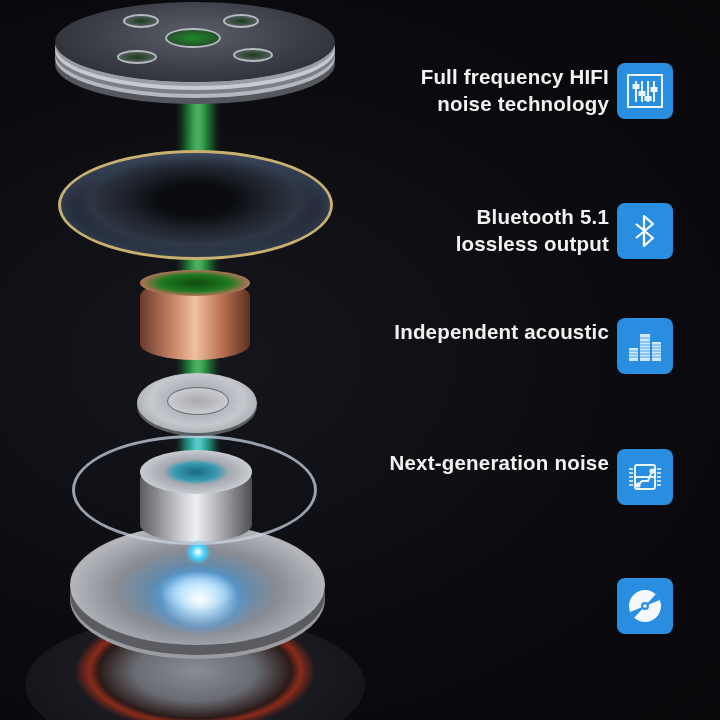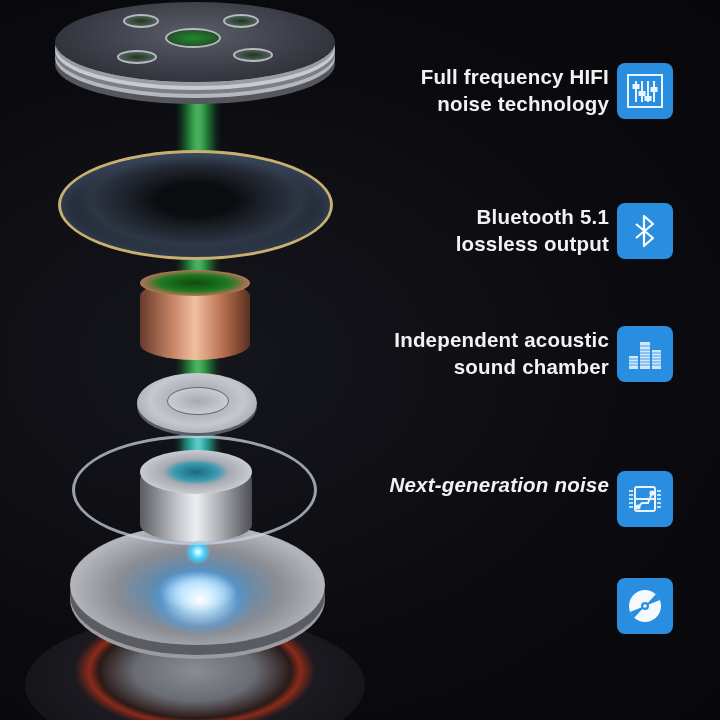--- a/index.html
+++ b/index.html
@@ -153,44 +153,43 @@
         <span>Bluetooth 5.1</span>
         <span>lossless output</span>
       </div>
       <div class="icon-tile">
         <svg viewBox="0 0 40 40" fill="none" stroke="#ffffff" stroke-width="2.2" stroke-linejoin="round">
           <polyline points="11,13 28,27 19,35 19,5 28,13 11,27"></polyline>
         </svg>
       </div>
     </div>
 
-    <div class="feature" style="top:326px;">
+    <div class="feature" style="top:318px;">
       <div class="feature-text">
         <span>Independent acoustic</span>
-        <span>sound chamber</span>
       </div>
       <div class="icon-tile">
         <svg viewBox="0 0 40 40">
           <rect x="4" y="22" width="9" height="13" fill="#cfe8ff"></rect>
           <rect x="15" y="8" width="10" height="27" fill="#cfe8ff"></rect>
           <rect x="27" y="16" width="9" height="19" fill="#cfe8ff"></rect>
           <g stroke="#2a8ee0" stroke-width="0.8">
             <line x1="4" y1="25" x2="36" y2="25"></line>
               <line x1="4" y1="28" x2="36" y2="28"></line>
             <line x1="4" y1="31" x2="36" y2="31"></line>
               <line x1="15" y1="12" x2="36" y2="12"></line>
             <line x1="15" y1="16" x2="25" y2="16"></line>
               <line x1="15" y1="19" x2="36" y2="19"></line>
             <line x1="15" y1="22" x2="36" y2="22"></line>
           </g>
         </svg>
       </div>
     </div>
 
-    <div class="feature" style="top:471px;font-style:italic;">
+    <div class="feature" style="top:449px;">
       <div class="feature-text">
         <span>Next-generation noise</span>
       </div>
       <div class="icon-tile">
         <svg viewBox="0 0 40 40" fill="none" stroke="#e8f4ff" stroke-width="2">
           <rect x="10" y="8" width="20" height="24" rx="2"></rect>
           <line x1="10" y1="20" x2="30" y2="20"></line>
           <polyline points="13,28 17,24 23,24 27,14"></polyline>
           <circle cx="27" cy="14" r="1.6" fill="#e8f4ff"></circle>
           <circle cx="13" cy="28" r="1.6" fill="#e8f4ff"></circle>

